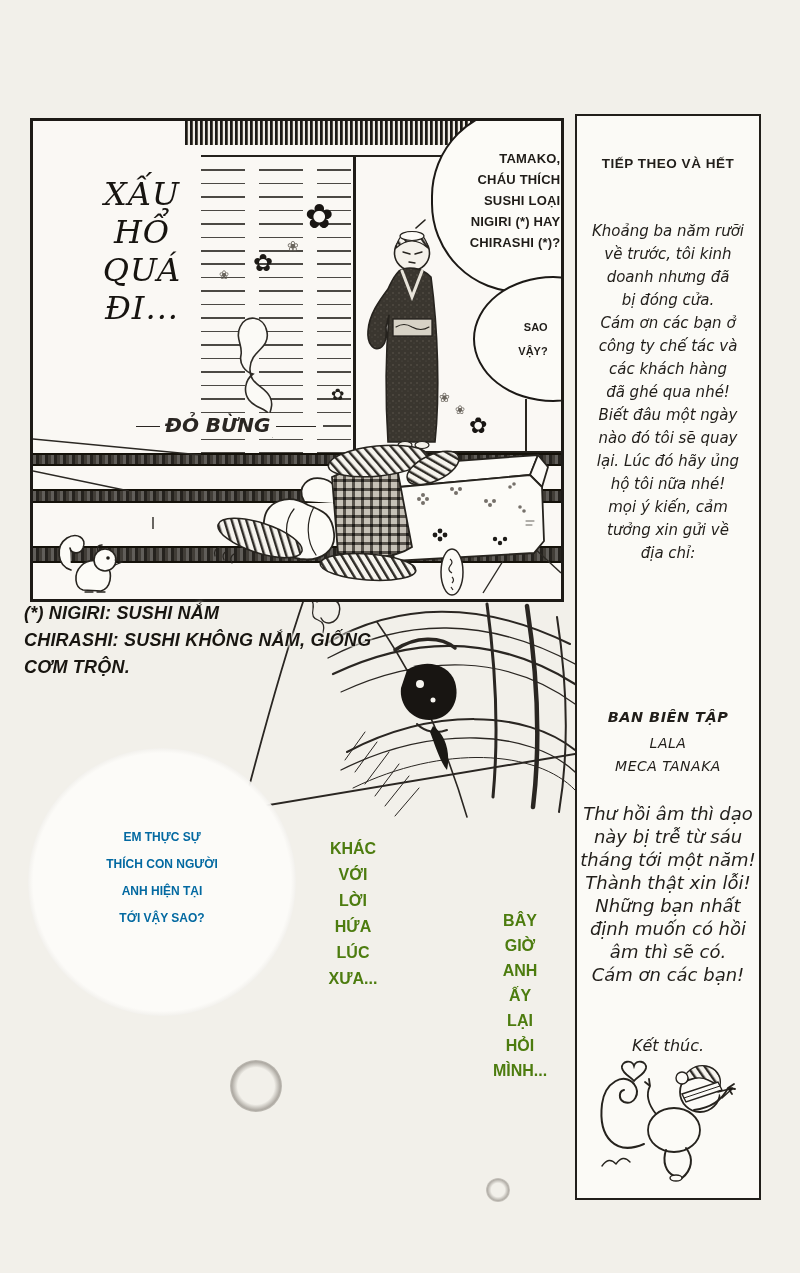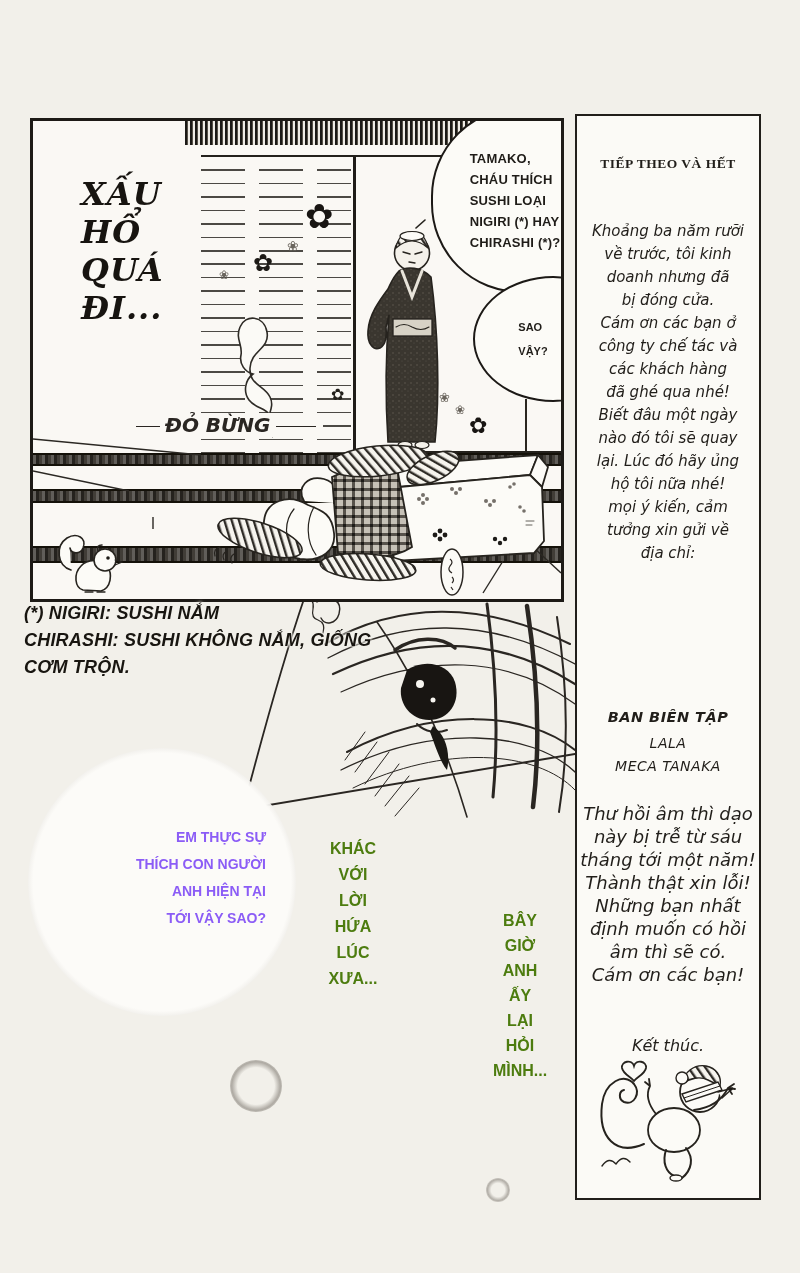--- a/index.html
+++ b/index.html
@@ -13,60 +13,60 @@
   .hatchband{left:152px;top:0;right:0;height:24px;
       background:repeating-linear-gradient(90deg,#1b1916 0 2px,#575249 2px 3px,#efece6 3px 5px);}
   .topline{left:168px;top:34px;right:0;height:2px;background:#24211c;}
   .screen{left:168px;top:36px;width:150px;height:296px;
       background-image:
         repeating-linear-gradient(90deg,rgba(250,248,244,0) 0 44px,rgba(250,248,244,1) 44px 58px),
         repeating-linear-gradient(180deg,rgba(0,0,0,0) 0 12px,rgba(45,42,37,.85) 12px 13.5px);}
   .doorline{left:320px;top:36px;width:3px;height:296px;background:#1f1c18;}
   .threshold{left:322px;top:330px;right:0;height:2px;background:#24211c;}
   .doorline2{left:492px;top:278px;width:2px;height:54px;background:#2a2620;}
-  .shout{left:48px;top:54px;width:122px;text-align:left;
-      font-family:"DejaVu Serif",serif;font-style:italic;font-weight:bold;
+  .shout{left:48px;top:54px;width:122px;text-align:center;
+      font-family:"DejaVu Serif",serif;font-style:italic;font-weight:normal;
       font-size:32px;line-height:38px;letter-spacing:1px;color:#171410;z-index:3;}
   .fl{position:absolute;line-height:1;z-index:2;}
   .beam{left:0;right:0;border-top:2px solid #141109;border-bottom:2px solid #141109;
       background:#35312b;background-image:repeating-linear-gradient(90deg,rgba(255,255,255,.22) 0 3px,rgba(0,0,0,.3) 3px 6px,rgba(255,255,255,.06) 6px 9px);z-index:1;}
   .beam1{top:332px;height:9px;} .beam2{top:368px;height:10px;} .beam3{top:425px;height:13px;}
   .bubble{background:#fcfbf7;border:2.5px solid #1c1916;z-index:5;display:flex;align-items:center;justify-content:center;
-      text-align:left;font-weight:bold;}
+      text-align:right;font-weight:bold;}
   .bubble1{left:398px;top:-14px;width:164px;height:182px;border-radius:48%;
       font-size:13px;line-height:21px;padding-right:18px;letter-spacing:.2px;}
   .bubble2{left:440px;top:155px;width:116px;height:122px;border-radius:55% 45% 45% 55%/50% 50% 50% 50%;
       font-size:11px;line-height:24px;padding-right:26px;}
   .sfxblush{left:96px;top:292px;font-family:"DejaVu Sans",sans-serif;font-style:italic;font-weight:bold;
       font-size:20px;color:#2a2622;background:#faf8f4;padding:0 2px;z-index:3;}
   .sfxblush::before,.sfxblush::after{content:"";display:inline-block;vertical-align:middle;
       border-top:1.8px solid #2a2622;margin:0 5px;}
   .sfxblush::before{width:24px;} .sfxblush::after{width:40px;}
   
   .footnote{left:24px;top:600px;width:350px;font-weight:bold;font-size:18px;line-height:27px;
       letter-spacing:.2px;color:#181510;z-index:6;
       text-shadow:0 0 3px #f2f0ea,0 0 3px #f2f0ea,0 0 5px #f2f0ea;font-style:italic;}
   .bigcircle{left:28px;top:748px;width:268px;height:268px;border-radius:50%;z-index:2;
       background:radial-gradient(circle,#fcfbf8 0%,#fcfbf8 68%,rgba(148,142,133,.5) 84%,rgba(190,185,177,.22) 92%,rgba(242,240,234,0) 100%);}
-  .circletext{left:58px;top:824px;width:208px;text-align:right;font-weight:bold;
-      font-size:14px;line-height:27px;color:#8b5cf6;z-index:3;}
+  .circletext{left:58px;top:824px;width:208px;text-align:center;font-weight:bold;
+      font-size:12px;line-height:27px;color:#0369a1;z-index:3;}
   .wordcol{text-align:center;font-weight:bold;font-size:16px;line-height:26px;color:#4d7c0f;z-index:3;}
   .colkhac{left:304px;top:836px;width:98px;}
   .colbay{left:470px;top:908px;width:100px;line-height:25px;}
   .stip{border-radius:50%;z-index:2;}
   .stip1{left:230px;top:1060px;width:52px;height:52px;
       background:radial-gradient(circle,rgba(245,243,238,0) 50%,rgba(118,112,104,.55) 66%,rgba(118,112,104,.16) 78%,transparent 86%);}
   .stip2{left:486px;top:1178px;width:24px;height:24px;
       background:radial-gradient(circle,rgba(245,243,238,0) 40%,rgba(118,112,104,.5) 62%,transparent 85%);}
   .eyeart{left:225px;top:592px;z-index:1;}
   
   .sidebar{left:575px;top:114px;width:182px;height:1082px;background:#fbfaf6;
       border:2.5px solid #211e1a;z-index:5;}
   .sb{left:0;width:100%;text-align:center;color:#211e1a;}
-  .sbtitle{top:40px;font-weight:bold;font-size:13.5px;letter-spacing:.5px;font-family:Liberation Serif, serif;}
+  .sbtitle{top:40px;font-weight:bold;font-size:13.5px;letter-spacing:.5px;}
   .hand{font-family:"DejaVu Sans",sans-serif;font-style:italic;text-align:center;}
   .sbp1{top:104px;font-size:15px;line-height:23px;}
   .sbaddr{top:478px;font-size:14px;line-height:23px;letter-spacing:.3px;}
   .sbeditors{top:593px;font-size:14.5px;font-weight:bold;letter-spacing:.5px;}
   .sbmag{top:616px;font-size:14px;line-height:23px;letter-spacing:.5px;}
   .sbp2{top:686px;font-size:18px;line-height:23px;}
   .sbend{top:880px;font-size:16px;font-weight:normal;margin-top:40px;}
   .mascot{top:936px;left:5px;}
 </style>
 </head>

